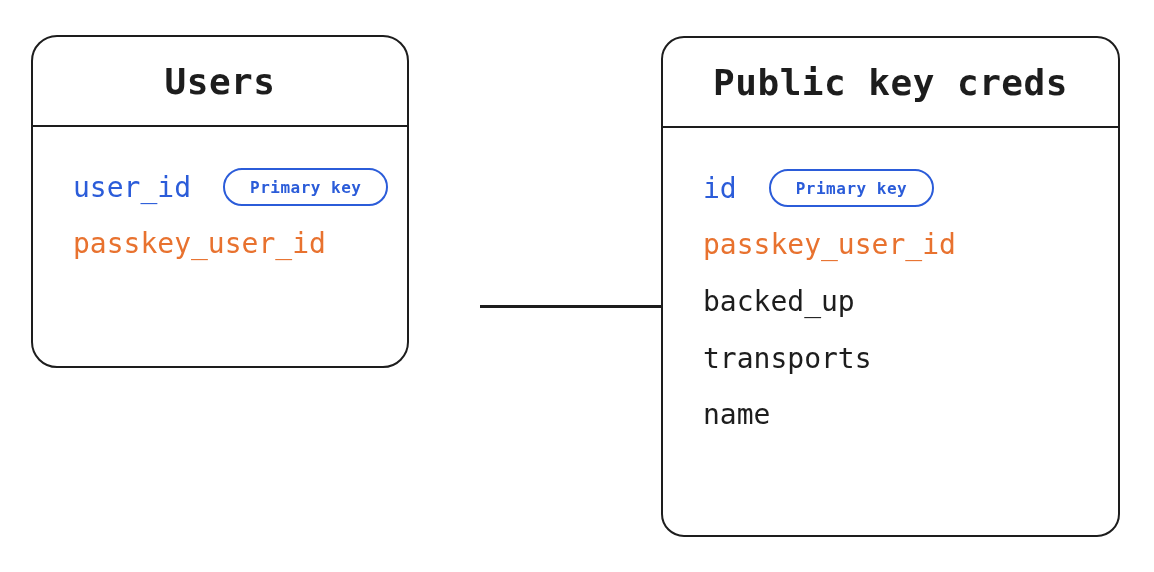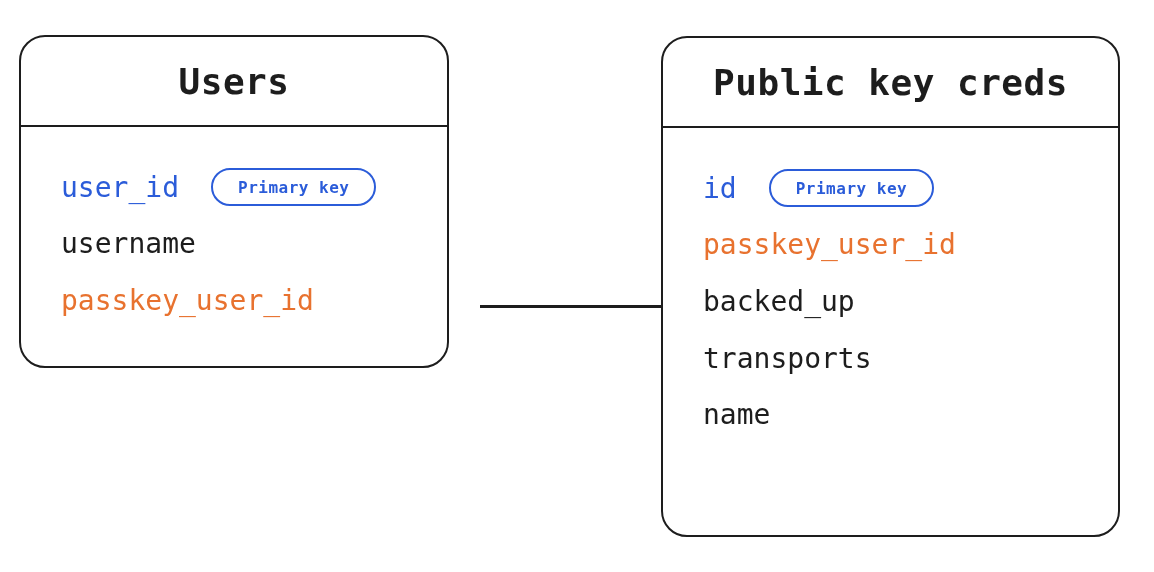--- a/index.html
+++ b/index.html
@@ -17,22 +17,22 @@
     background:var(--bg);
     font-family:"DejaVu Sans Mono", monospace;
     overflow:hidden;
   }
   .entity{
     position:absolute;
     background:var(--bg);
     border:2.5px solid var(--ink);
     border-radius:26px;
   }
-  .entity--users{ left:19px; top:35px; width:430px; height:333px; }
-  .entity--creds{ left:661px; top:36px; width:459px; height:501px; }
+  .entity--users{ left:31px; top:35px; width:378px; height:333px; }
+  .entity--creds{ left:661px; top:36px; width:459px; height:501px;border-radius:23px; }
   .entity__header{
     height:90px;
     border-bottom:2.5px solid var(--ink);
     display:flex;
     align-items:center;
     justify-content:center;
   }
   .entity__title{
     font-size:36px;
     font-weight:700;
@@ -87,23 +87,20 @@
   <section class="entity entity--users">
     <header class="entity__header">
       <span class="entity__title">Users</span>
     </header>
     <div class="entity__body">
       <div class="field-row">
         <span class="field-name" data-color="blue">user_id</span>
         <span class="pk-badge">Primary key</span>
       </div>
       <div class="field-row">
-        <span class="field-name" data-color="ink">username</span>
-      </div>
-      <div class="field-row">
         <span class="field-name" data-color="orange">passkey_user_id</span>
       </div>
     </div>
   </section>
 
   <section class="entity entity--creds">
     <header class="entity__header">
       <span class="entity__title">Public key creds</span>
     </header>
     <div class="entity__body">

